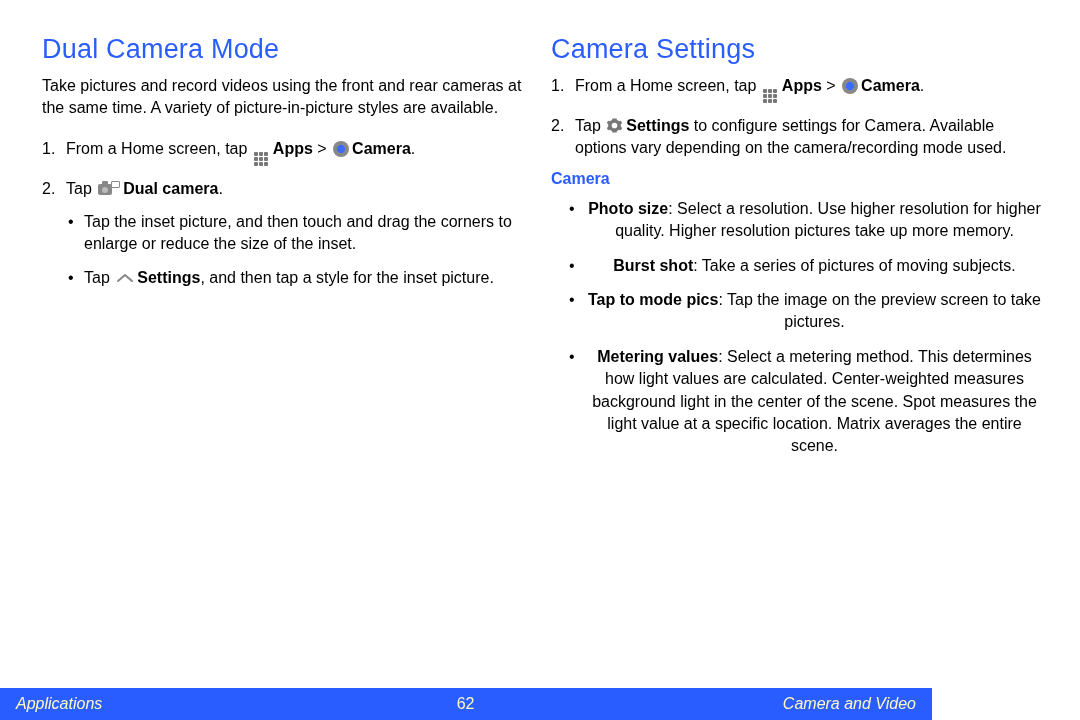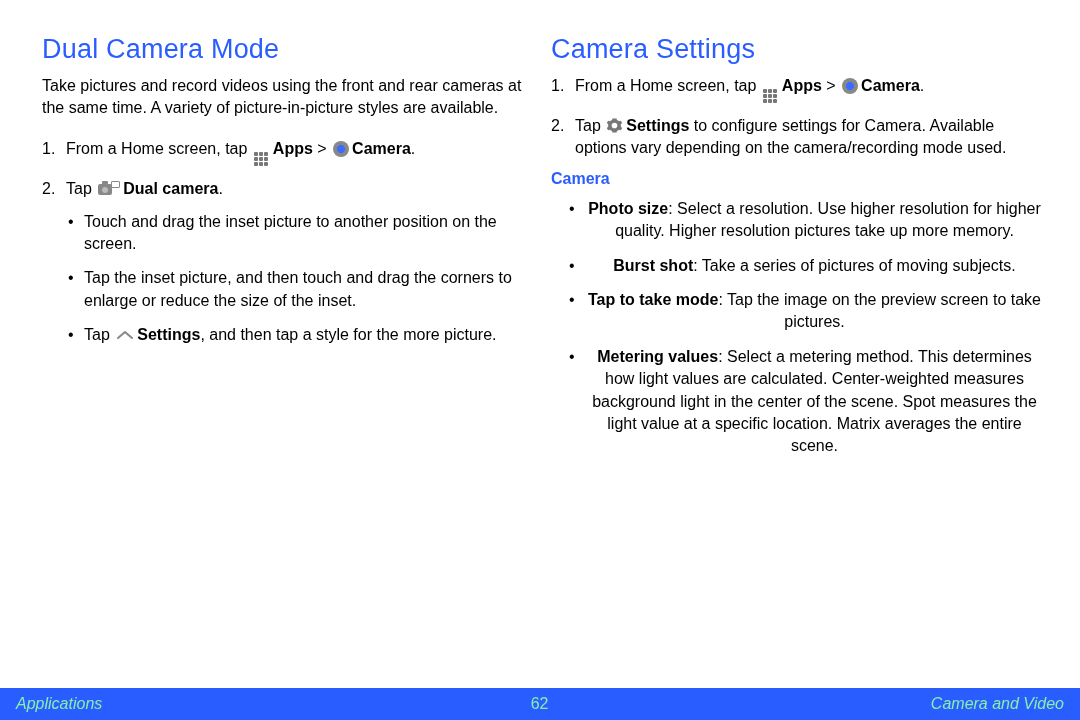--- a/index.html
+++ b/index.html
@@ -74,28 +74,28 @@
   .subhead {
     color: #2a5dff;
     font-weight: 700;
     font-size: 16px;
     margin: 6px 0 8px 0;
   }
   .footer {
     position: absolute;
     bottom: 0;
     left: 0;
-    width: 1080px;
+    width: 932px;
     height: 32px;
     background: #2a5dff;
     display: flex;
     align-items: center;
     justify-content: space-between;
     padding: 0 16px;
-    color: #86efac;
+    color: #fef9c3;
     font-style: italic;
     font-size: 16px;
   }
   .footer .c { font-style: normal; margin-left: 46px; }
   .grid9 {
     width: 16px; height: 16px;
     display: inline-grid;
     grid-template-columns: repeat(3, 4px);
     grid-template-rows: repeat(3, 4px);
     gap: 1px;
@@ -142,26 +142,25 @@
             <span></span>
             <span></span>
             <span></span>
             <span></span>
             <span></span>
           </span><span class="bold">Apps</span><span> &gt; </span><span class="camdot"></span><span class="bold">Camera</span><span>.</span>
       </li>
       <li>
         <span>Tap </span><span class="dualcam"><span class="b1"></span><span class="b2"></span></span><span class="bold">Dual camera</span><span>.</span>
         <ul class="sub">
-          <li>Touch and drag the inset picture to another position on the screen.</li>
           <li>Tap the inset picture, and then touch and drag the corners to enlarge or reduce the size of the inset.</li>
           <li>
             <span>Tap </span><span class="eff"><svg viewBox="0 0 18 12">
                   <path d="M2 9 L9 3 L16 9" fill="none" stroke="#888" stroke-width="2" stroke-linecap="round" stroke-linejoin="round"></path>
-                </svg></span><span class="bold">Settings</span><span>, and then tap a style for the more picture.</span>
+                </svg></span><span class="bold">Settings</span><span>, and then tap a style for the inset picture.</span>
           </li>
         </ul>
       </li>
     </ol>
   </div>
 
   <div class="col">
     <h2>Camera Settings</h2>
     <ol>
       <li>
@@ -180,21 +179,21 @@
       <li>
         <span>Tap </span><span class="gear"><svg viewBox="0 0 24 24">
               <path fill="#777" d="M12 8a4 4 0 1 0 0 8 4 4 0 0 0 0-8zm9 4c0 .6-.06 1.2-.17 1.77l2.1 1.64-2 3.46-2.48-1a9 9 0 0 1-3.06 1.78L15 22h-6l-.39-2.35a9 9 0 0 1-3.06-1.78l-2.48 1-2-3.46 2.1-1.64A9 9 0 0 1 3 12c0-.6.06-1.2.17-1.77L1.07 8.6l2-3.46 2.48 1A9 9 0 0 1 8.61 4.35L9 2h6l.39 2.35a9 9 0 0 1 3.06 1.78l2.48-1 2 3.46-2.1 1.64c.11.57.17 1.17.17 1.77z"></path>
             </svg></span><span class="bold">Settings</span><span> to configure settings for Camera. Available options vary depending on the camera/recording mode used.</span>
       </li>
     </ol>
     <p class="subhead">Camera</p>
     <ul class="sub" style="padding-left:34px;text-align:center;">
       <li><span class="bold">Photo size</span><span>: Select a resolution. Use higher resolution for higher quality. Higher resolution pictures take up more memory.</span></li>
       <li><span class="bold">Burst shot</span><span>: Take a series of pictures of moving subjects.</span></li>
-      <li><span class="bold">Tap to take mode</span><span>: Tap the image on the preview screen to take pictures.</span></li>
+      <li><span class="bold">Tap to mode pics</span><span>: Tap the image on the preview screen to take pictures.</span></li>
       <li><span class="bold">Metering values</span><span>: Select a metering method. This determines how light values are calculated. Center-weighted measures background light in the center of the scene. Spot measures the light value at a specific location. Matrix averages the entire scene.</span></li>
     </ul>
   </div>
 
 </div>
 
 <div class="footer">
   <span>Applications</span>
   <span class="c">62</span>
   <span>Camera and Video</span>

